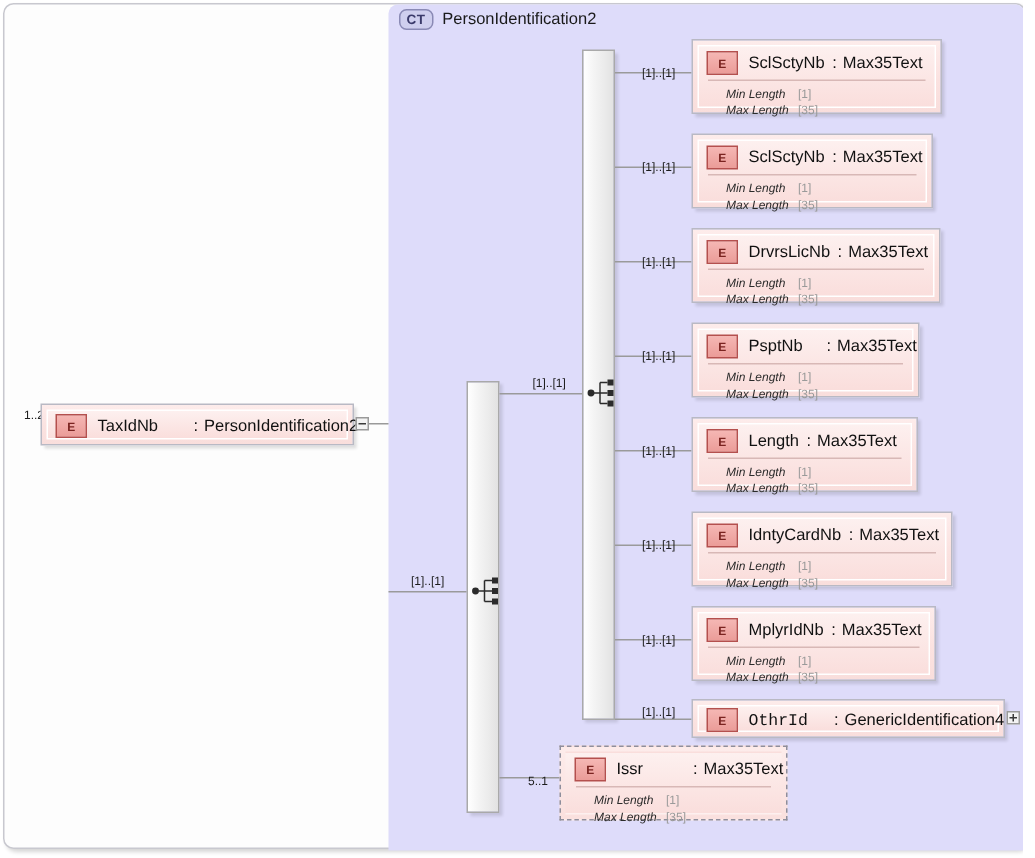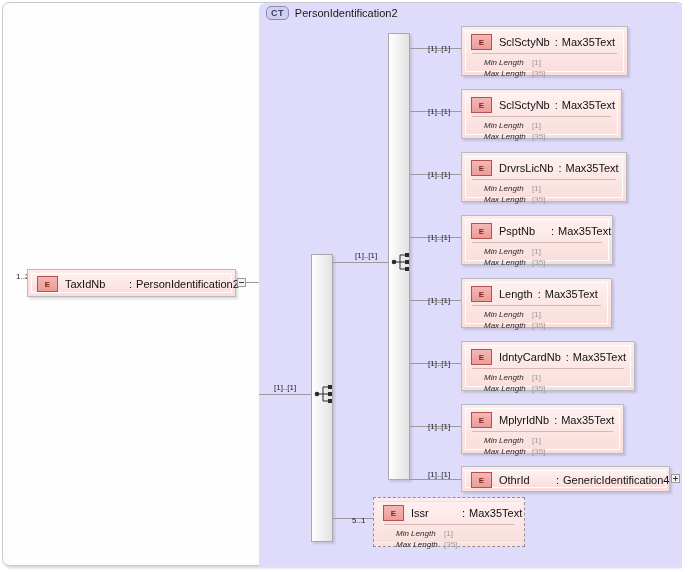--- a/index.html
+++ b/index.html
@@ -432,21 +432,21 @@
       </div>
     </div>
   </div>
 
   <div class="card" style="left:428px; top:470px;">[1]..[1]</div>
   <div class="ebox simple" style="left:461px; top:466px; width:209px; height:26px;">
     <div class="ebox-inner">
       <div class="ebox-head" style="height:18px;">
         <span class="e-badge">E</span>
         <span class="e-nametype">
-          <span class="e-name" style="min-width:57px; display:inline-block;">OthrId</span>
+          <span class="e-name" style="min-width:57px; display:inline-block;font-family:Liberation Mono, monospace;">OthrId</span>
           <span class="e-type">:</span>
           <span class="e-type" style="margin-left:4px;">GenericIdentification4</span>
         </span>
       </div>
     </div>
   </div>
   <div class="expbox plus" style="left:671px; top:474px;"></div>
 
   <div class="card" style="left:352px; top:516px;">5..1</div>
   <div class="ebox dashed" style="left:373px; top:497px; width:152px; height:50px;">

